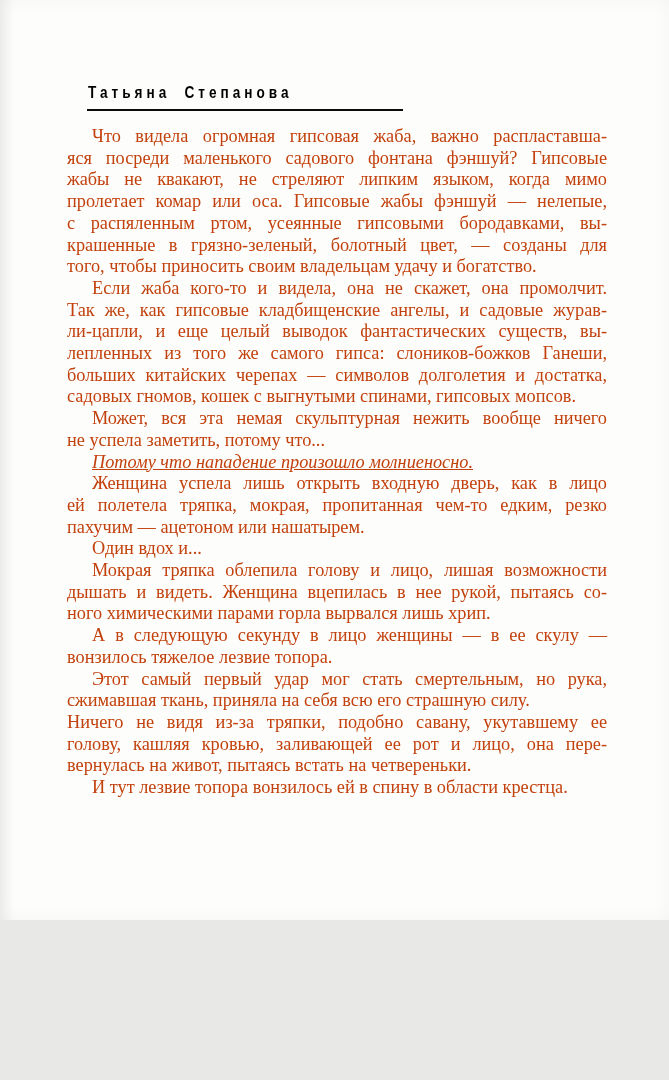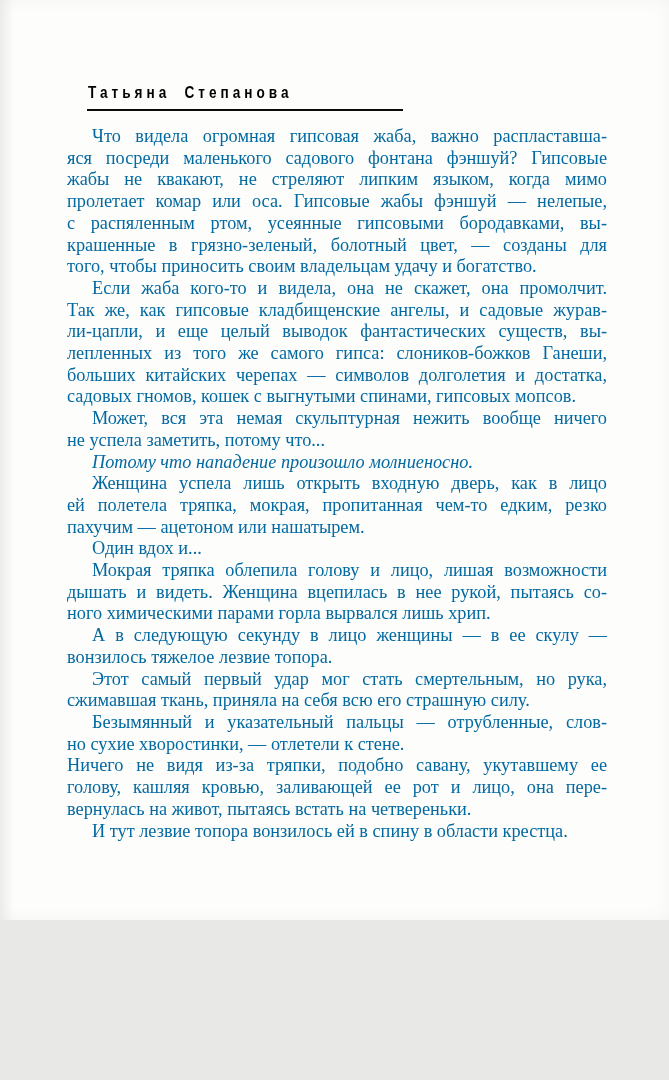--- a/index.html
+++ b/index.html
@@ -38,24 +38,24 @@
     height: 2px;
     background: #0a0a0a;
   }
   .body-text {
     position: absolute;
     left: 67px;
     top: 126px;
     width: 540px;
     font-size: 18.3px;
     line-height: 21.7px;
-    color: #0369a1;
+    color: #c2410c;
   }
   .para { margin: 0; }
-  .para.italic .line { font-style: italic; }
+  .para.italic .line { font-style: italic; text-decoration: underline; }
   .line { text-align: justify; }
   .line.just { text-align-last: justify; }
   .line.last { text-align-last: left; }
   .line.indent { text-indent: 25px; }
   .page-number {
     position: absolute;
     left: 90px;
     top: 963px;
     font-family: "Liberation Sans", sans-serif;
     font-weight: 700;
@@ -130,24 +130,20 @@
       </div>
       <div class="para">
         <div class="line indent just">А в следующую секунду в лицо женщины — в ее скулу —</div>
         <div class="line last">вонзилось тяжелое лезвие топора.</div>
       </div>
       <div class="para">
         <div class="line indent just">Этот самый первый удар мог стать смертельным, но рука,</div>
         <div class="line last">сжимавшая ткань, приняла на себя всю его страшную силу.</div>
       </div>
       <div class="para">
-        <div class="line indent just">Безымянный и указательный пальцы — отрубленные, слов-</div>
-        <div class="line last">но сухие хворостинки, — отлетели к стене.</div>
-      </div>
-      <div class="para">
         <div class="line just">Ничего не видя из-за тряпки, подобно савану, укутавшему ее</div>
         <div class="line just">голову, кашляя кровью, заливающей ее рот и лицо, она пере-</div>
         <div class="line last">вернулась на живот, пытаясь встать на четвереньки.</div>
       </div>
       <div class="para">
         <div class="line indent last">И тут лезвие топора вонзилось ей в спину в области крестца.</div>
       </div>
     </div>
 
   <div class="page-number">10</div>

